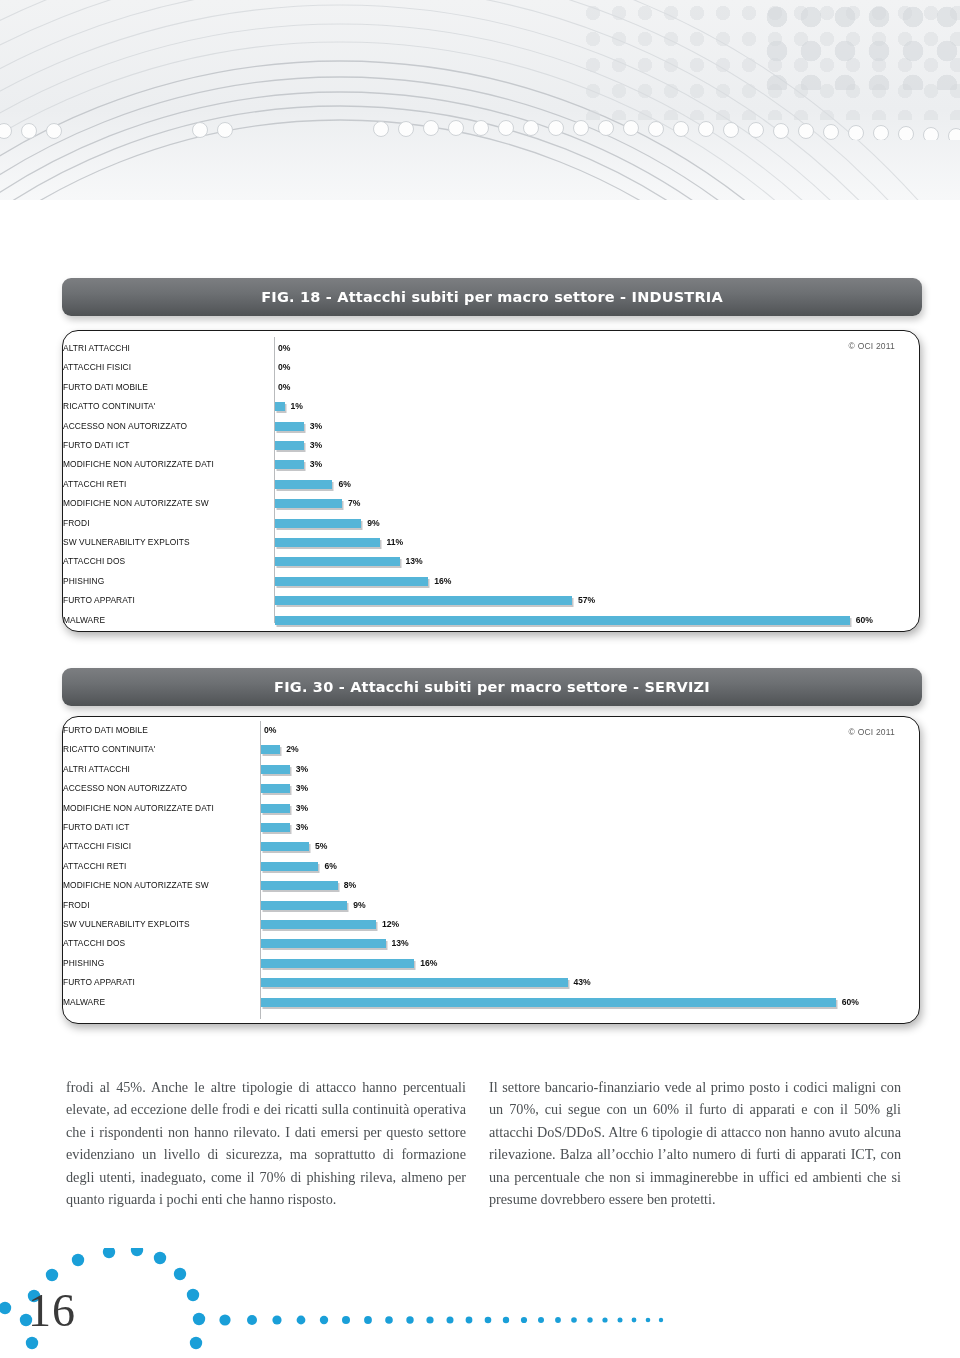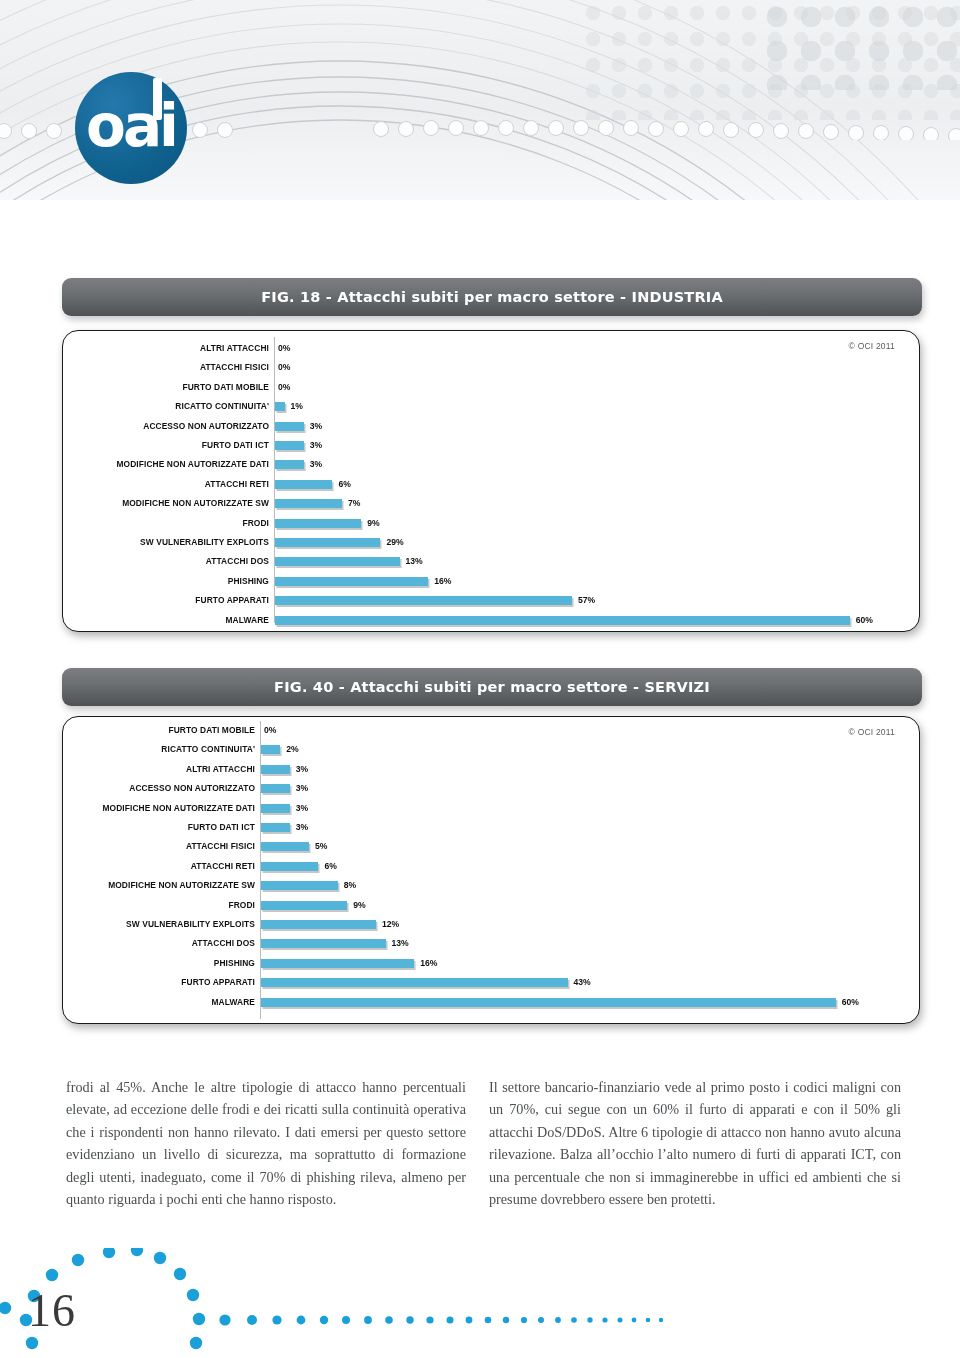--- a/index.html
+++ b/index.html
@@ -62,21 +62,21 @@
   .copyright{
     position:absolute;right:24px;top:10px;font-size:8.5px;color:#5c5c5c;
     letter-spacing:.2px;white-space:nowrap;
   }
 
   
   .chart{position:absolute;left:0;top:0;width:100%;height:100%;}
   .row{position:absolute;left:0;height:19px;width:100%;}
   .cat-label{
     position:absolute;right:0;top:0;width:100%;
-    text-align:right;font-size:8.4px;font-weight:bold;color:#111;
+    font-size:8.4px;font-weight:normal;color:#111;
     line-height:19px;white-space:nowrap;letter-spacing:.1px;
   }
   .axis{position:absolute;width:1px;background:#b9bbbd;}
   .bar{
     position:absolute;height:9px;top:5px;
     background:#55b5d8;
     box-shadow:1.5px 2px 0 0 rgba(150,152,154,.55);
   }
   .bar-val{
     position:absolute;top:0;font-size:8.6px;font-weight:bold;color:#111;
@@ -153,24 +153,20 @@
       <circle cx="806" cy="13" r="7.5" fill="#fdfdfd" stroke="#cfd3d7" stroke-width="1"></circle>
       <circle cx="831" cy="14" r="7.5" fill="#fdfdfd" stroke="#cfd3d7" stroke-width="1"></circle>
       <circle cx="856" cy="15" r="7.5" fill="#fdfdfd" stroke="#cfd3d7" stroke-width="1"></circle>
       <circle cx="881" cy="15" r="7.5" fill="#fdfdfd" stroke="#cfd3d7" stroke-width="1"></circle>
       <circle cx="906" cy="16" r="7.5" fill="#fdfdfd" stroke="#cfd3d7" stroke-width="1"></circle>
       <circle cx="931" cy="17" r="7.5" fill="#fdfdfd" stroke="#cfd3d7" stroke-width="1"></circle>
       <circle cx="956" cy="18" r="7.5" fill="#fdfdfd" stroke="#cfd3d7" stroke-width="1"></circle>
     </g>
   </svg>
 
-  <div class="logo">
-    <div class="logo-text">oai</div>
-    <div class="logo-asc"></div>
-  </div>
 </div>
 
 <div class="fig-title" style="top:278px;">
   <span>FIG. 18 - Attacchi subiti per macro settore - INDUSTRIA</span>
 </div>
 <div class="fig-box" style="top:330px;height:302px;">
   <div class="copyright">© OCI 2011</div>
   <div class="chart" id="chart0">
       <div class="axis" style="left: 211px; top: 6px; height: 286px;"></div>
       <div class="row" style="top: 8px;">
@@ -216,21 +212,21 @@
         <div class="bar-val" style="left: 285.06px;">7%</div>
       </div>
       <div class="row" style="top: 182.6px;">
         <div class="cat-label" style="width: 206px; left: 0px; right: auto;">FRODI</div>
         <div class="bar" style="left: 212px; width: 86.22px; background: rgb(85, 181, 216);"></div>
         <div class="bar-val" style="left: 304.22px;">9%</div>
       </div>
       <div class="row" style="top: 202px;">
         <div class="cat-label" style="width: 206px; left: 0px; right: auto;">SW VULNERABILITY EXPLOITS</div>
         <div class="bar" style="left: 212px; width: 105.38px; background: rgb(85, 181, 216);"></div>
-        <div class="bar-val" style="left: 323.38px;">29%</div>
+        <div class="bar-val" style="left: 323.38px;">11%</div>
       </div>
       <div class="row" style="top: 221.4px;">
         <div class="cat-label" style="width: 206px; left: 0px; right: auto;">ATTACCHI DOS</div>
         <div class="bar" style="left: 212px; width: 124.54px; background: rgb(85, 181, 216);"></div>
         <div class="bar-val" style="left: 342.54px;">13%</div>
       </div>
       <div class="row" style="top: 240.8px;">
         <div class="cat-label" style="width: 206px; left: 0px; right: auto;">PHISHING</div>
         <div class="bar" style="left: 212px; width: 153.28px; background: rgb(85, 181, 216);"></div>
         <div class="bar-val" style="left: 371.28px;">16%</div>
@@ -242,21 +238,21 @@
       </div>
       <div class="row" style="top: 279.6px;">
         <div class="cat-label" style="width: 206px; left: 0px; right: auto;">MALWARE</div>
         <div class="bar" style="left: 212px; width: 574.8px; background: rgb(85, 181, 216);"></div>
         <div class="bar-val" style="left: 792.8px;">60%</div>
       </div>
     </div>
 </div>
 
 <div class="fig-title" style="top:668px;">
-  <span>FIG. 40 - Attacchi subiti per macro settore - SERVIZI</span>
+  <span>FIG. 30 - Attacchi subiti per macro settore - SERVIZI</span>
 </div>
 <div class="fig-box" style="top:716px;height:308px;">
   <div class="copyright">© OCI 2011</div>
   <div class="chart" id="chart1">
       <div class="axis" style="left: 197px; top: 4px; height: 298px;"></div>
       <div class="row" style="top: 4px;">
         <div class="cat-label" style="width: 192px; left: 0px; right: auto;">FURTO DATI MOBILE</div>
         <div class="bar-val" style="left: 201px;">0%</div>
       </div>
       <div class="row" style="top: 23.4px;">

